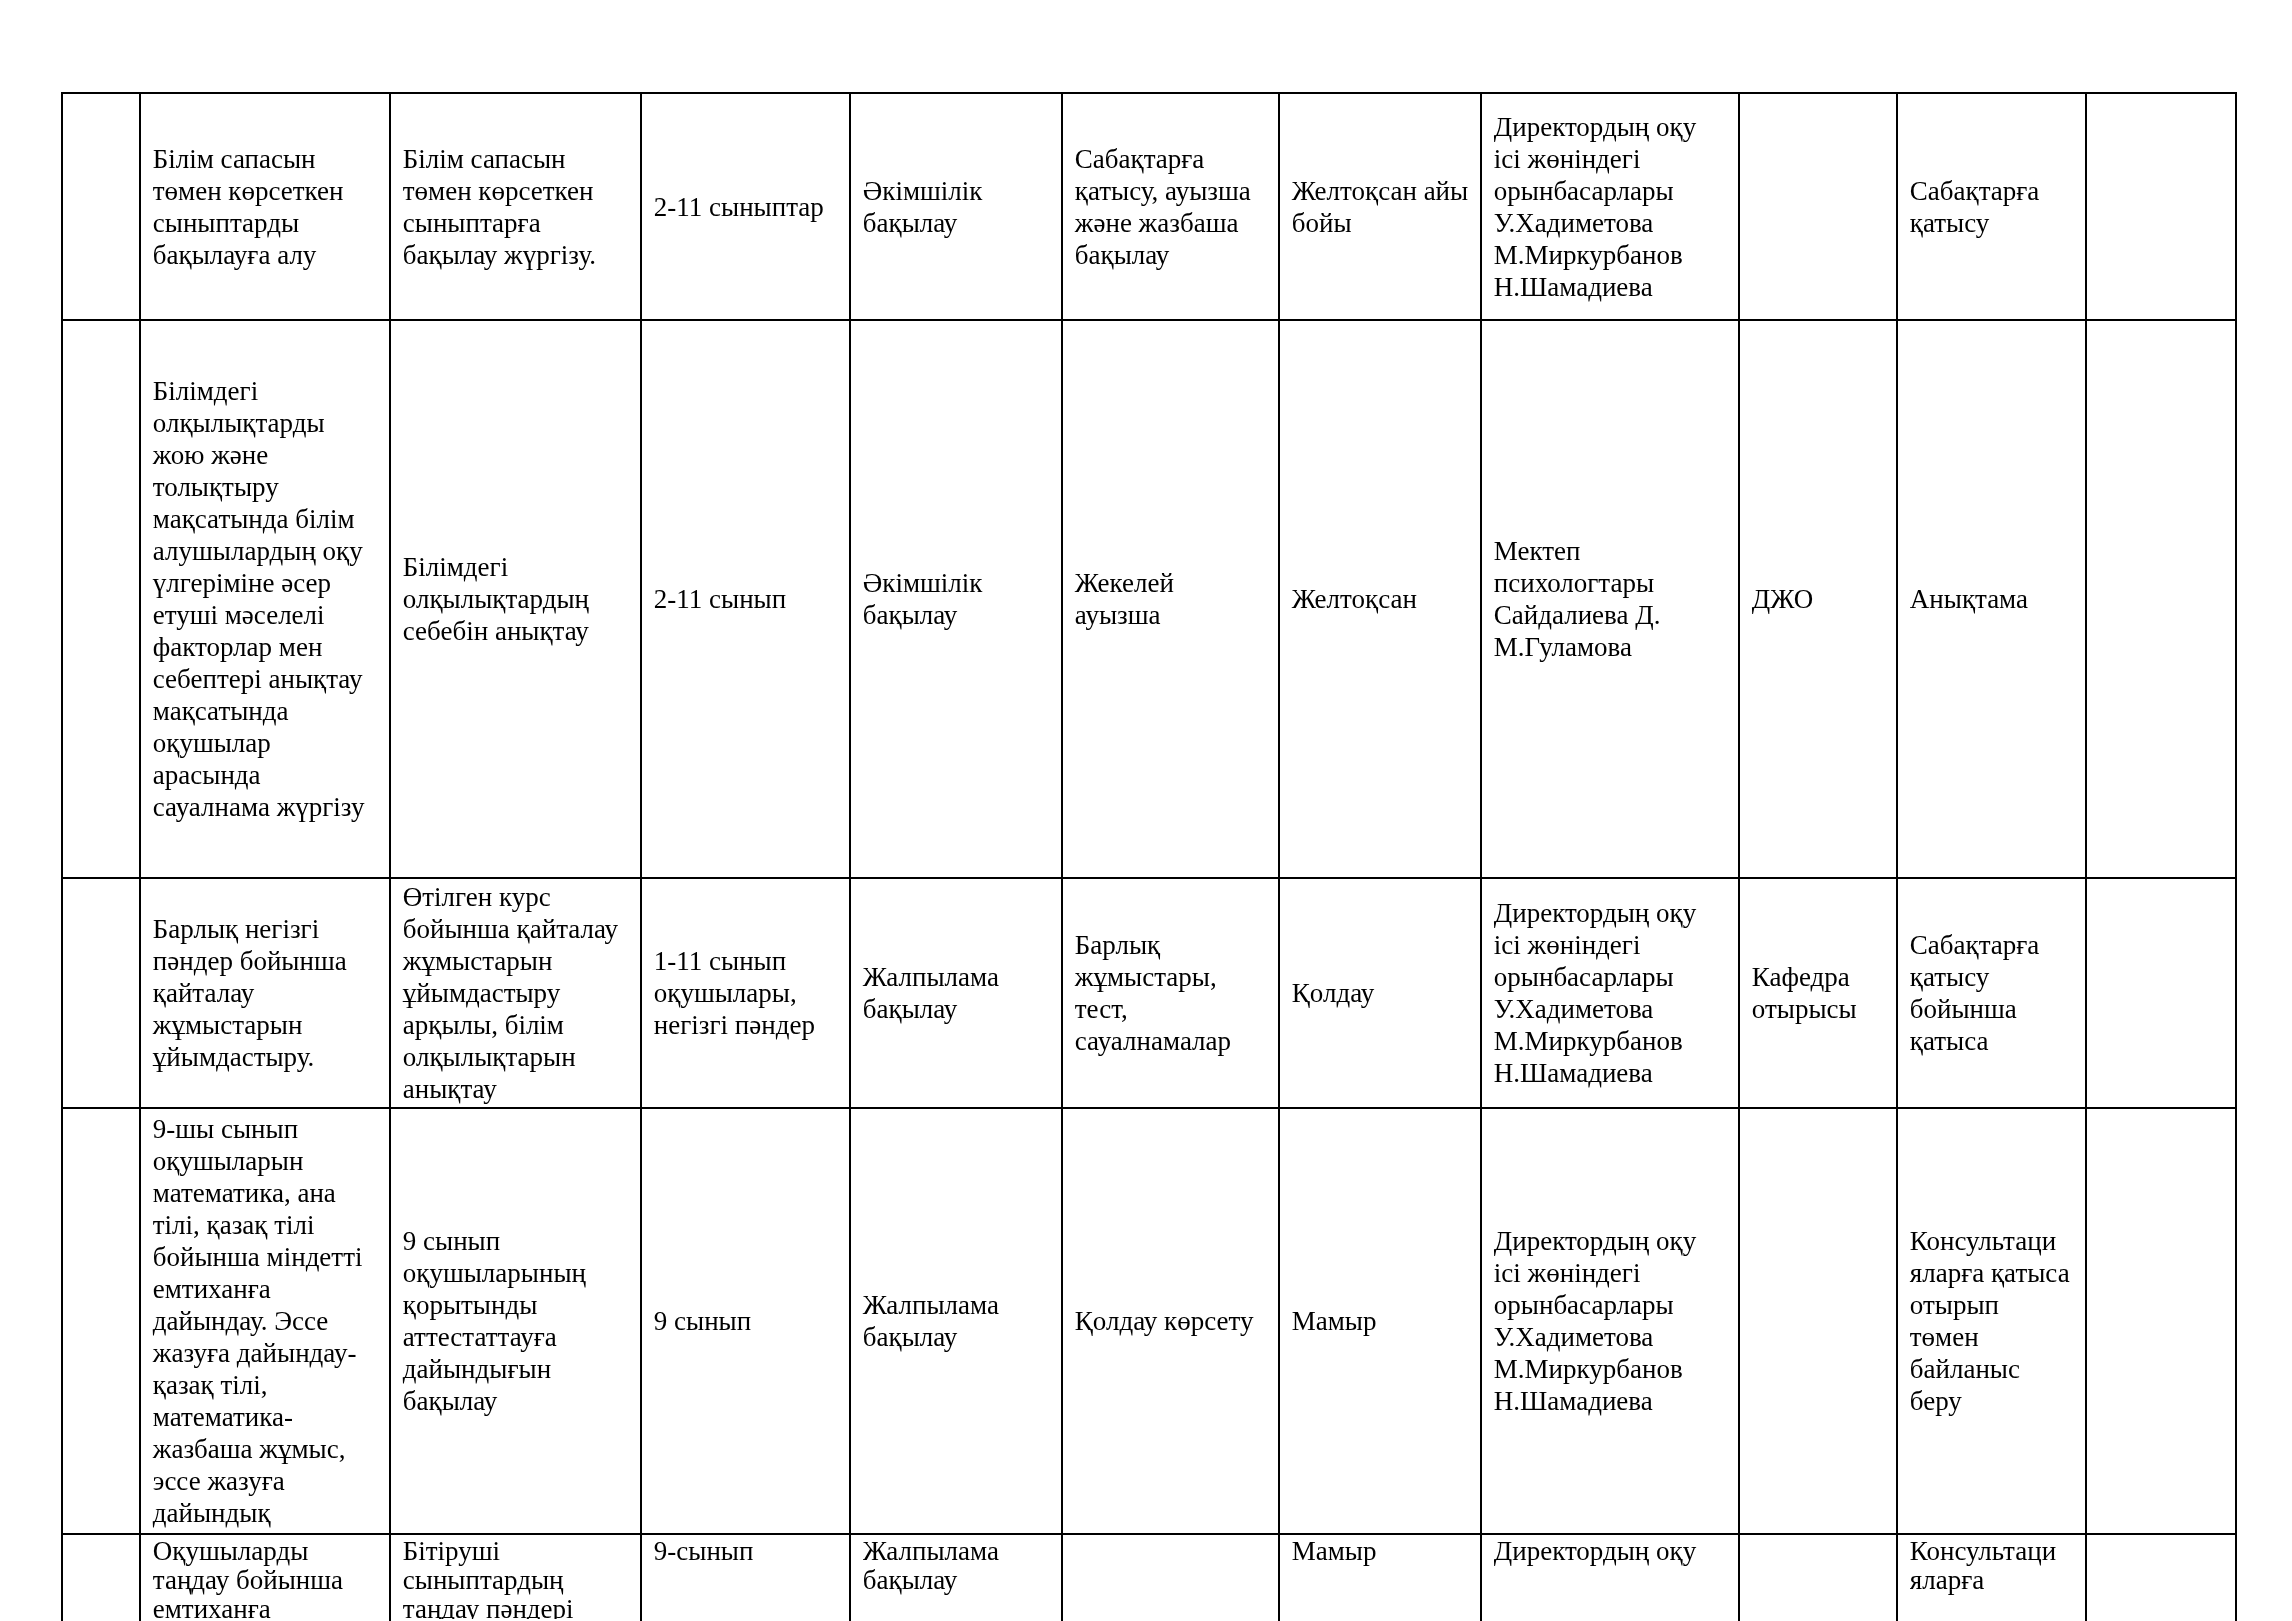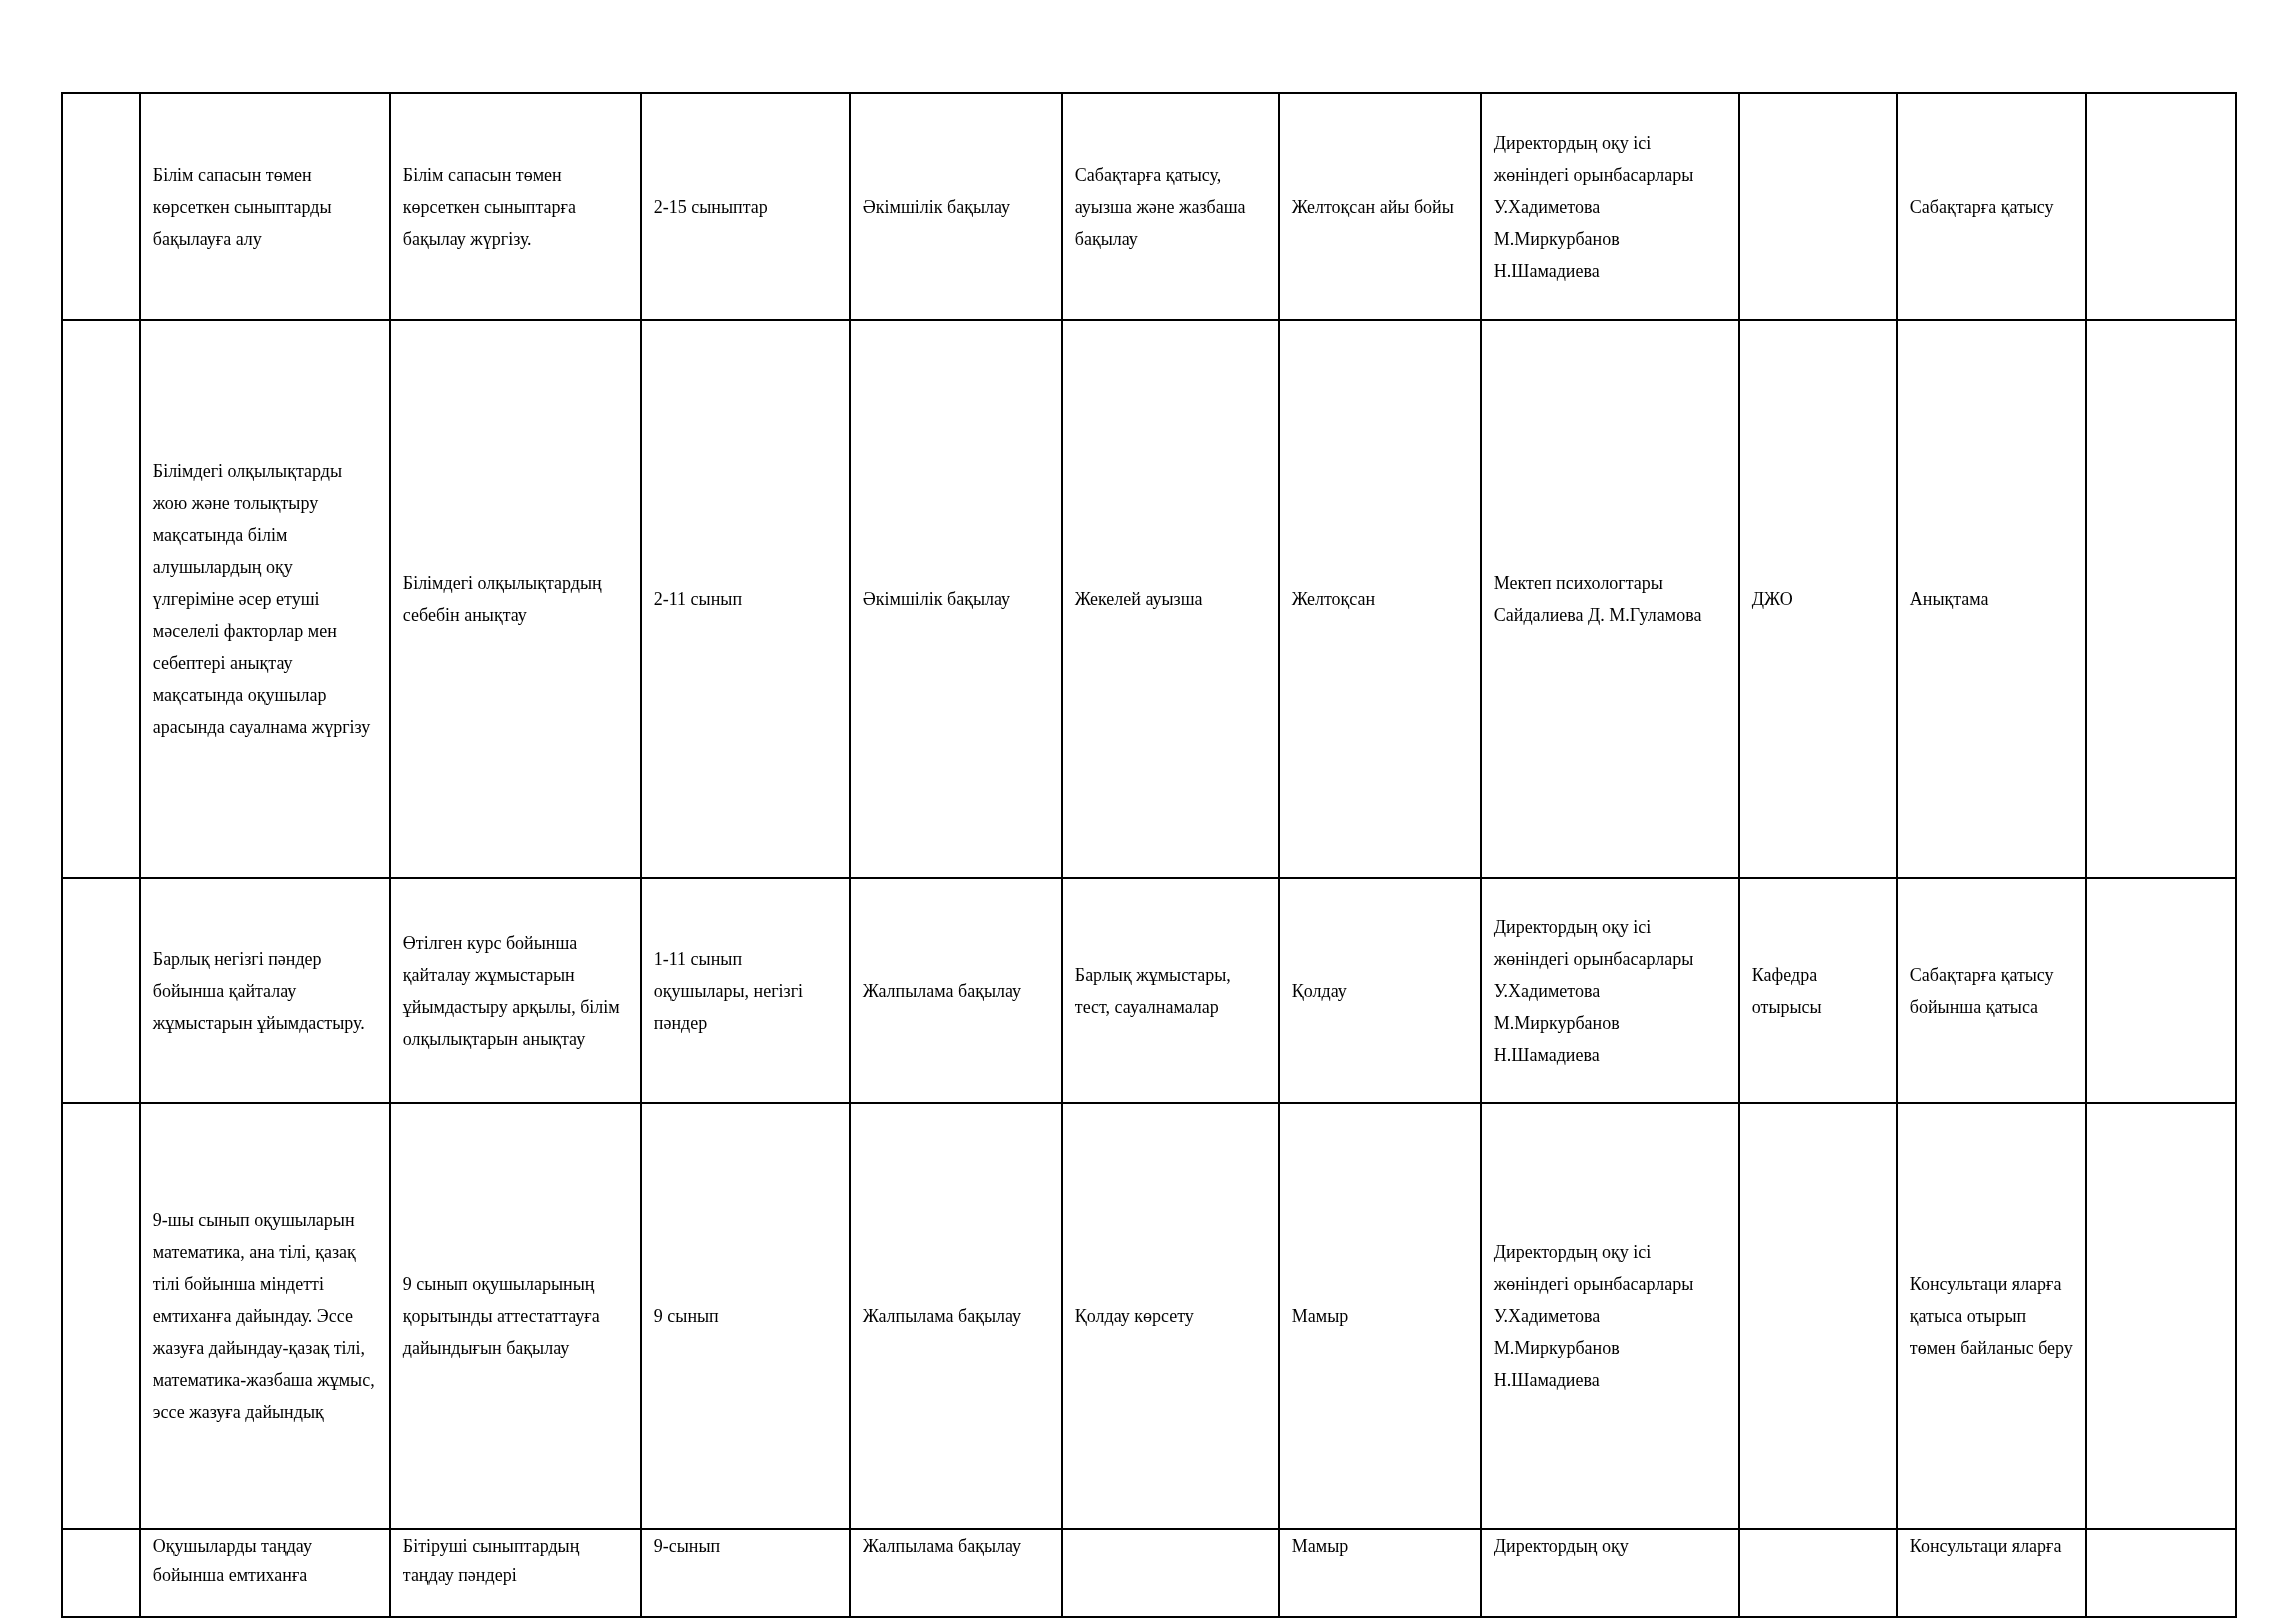--- a/index.html
+++ b/index.html
@@ -25,21 +25,21 @@
     left: 61px;
     top: 92px;
     width: 2173px;
     border-collapse: collapse;
     table-layout: fixed;
   }
   table.plan td {
     border: 2.9px solid #000000;
     vertical-align: middle;
     padding: 2px 11.8px;
-    font-size: 18px;
+    font-size: 27px;
     line-height: 32px;
     overflow: hidden;
     word-wrap: normal;
   }
   tr.r0 { height: 227px; }
   tr.r1 { height: 558px; }
   tr.r2 { height: 225px; }
   tr.r3 { height: 426px; }
   tr.r4 { height: 88px; }
   tr.r4 td {
@@ -76,21 +76,21 @@
         <td>
             <div class="cc"></div>
           </td>
         <td>
             <div class="cc">Білім сапасын төмен көрсеткен сыныптарды бақылауға алу</div>
           </td>
         <td>
             <div class="cc">Білім сапасын төмен көрсеткен сыныптарға бақылау жүргізу.</div>
           </td>
         <td>
-            <div class="cc">2-15 сыныптар</div>
+            <div class="cc">2-11 сыныптар</div>
           </td>
         <td>
             <div class="cc">Әкімшілік бақылау</div>
           </td>
         <td>
             <div class="cc">Сабақтарға қатысу, ауызша және жазбаша бақылау</div>
           </td>
         <td>
             <div class="cc">Желтоқсан айы бойы</div>
           </td>

